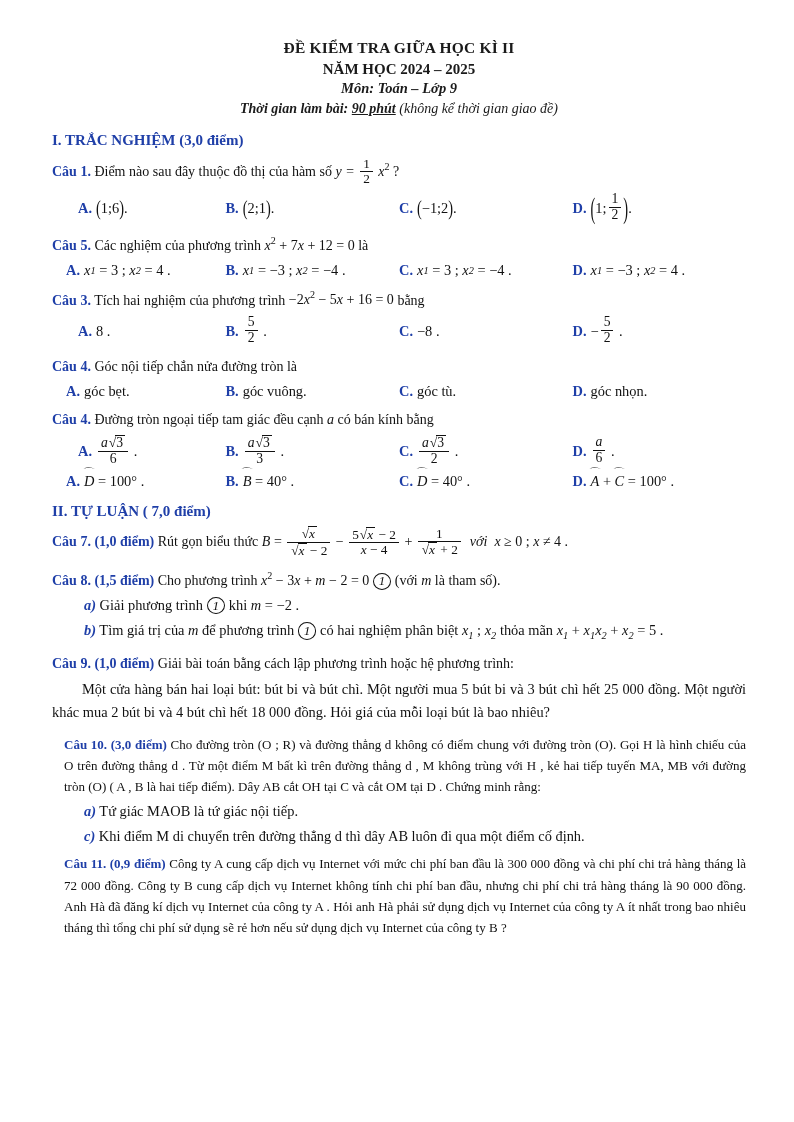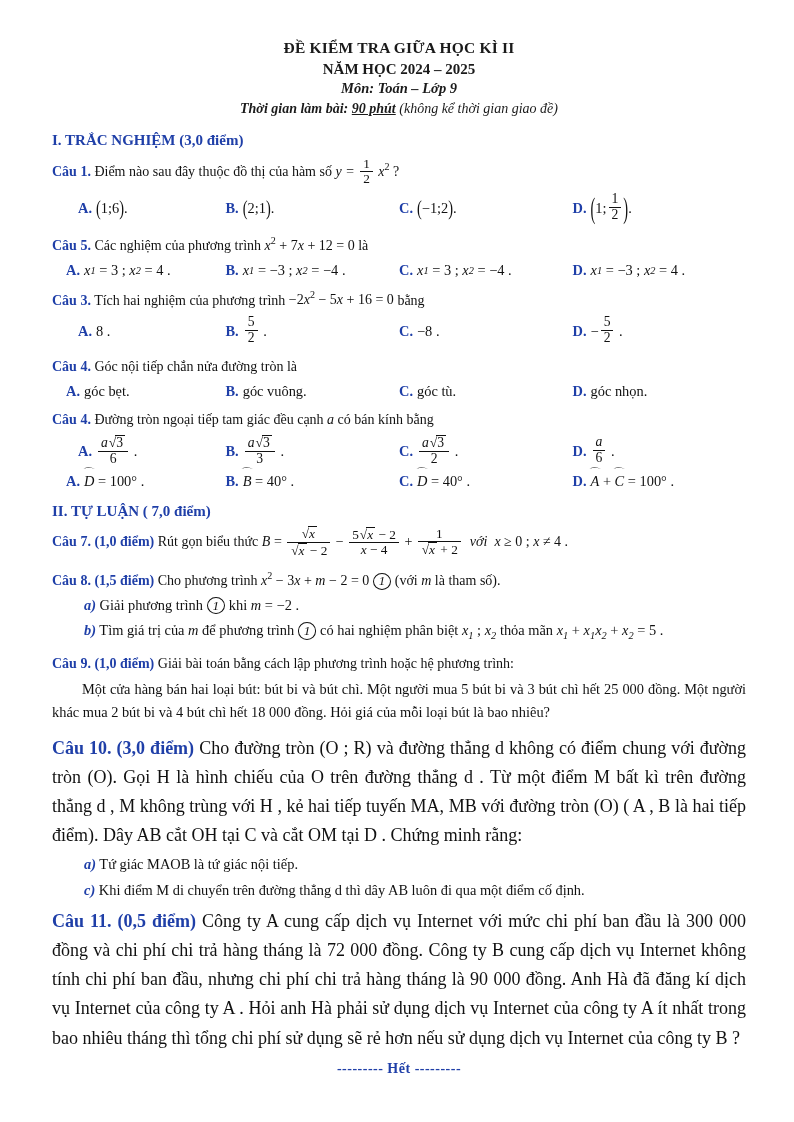--- a/index.html
+++ b/index.html
@@ -85,25 +85,26 @@
   .sub .k { color: #1f3fa8; font-weight: bold; font-style: italic; }
   .para {
     color: #111;
     font-size: 14.4px;
     margin: 4px 0 0 0;
     line-height: 1.62;
     text-align: justify;
   }
   .para.ind { text-indent: 30px; }
   .q-block {
-    font-size: 18px;
+    font-size: 13px;
     line-height: 1.62;
     text-align: justify;
     color: #111;
     margin-top: 9px;
+    margin-left: 12px;
   }
   .q-block .lbl { color: #1f3fa8; font-weight: bold; }
   .footer-end {
     text-align: center;
     color: #1f3fa8;
     font-weight: bold;
     font-size: 14px;
     margin-top: 8px;
     letter-spacing: .5px;
   }
@@ -460,19 +461,18 @@
   <div class="sub">
     <span class="k">a)</span>
     <span>Tứ giác MAOB là tứ giác nội tiếp.</span>
   </div>
   <div class="sub">
     <span class="k">c)</span>
     <span>Khi điểm M di chuyển trên đường thẳng d thì dây AB luôn đi qua một điểm cố định.</span>
   </div>
 
   <div class="q-block" style="margin-top:6px">
-    <span class="lbl">Câu 11. (0,5 điểm)</span>
+    <span class="lbl">Câu 11. (0,9 điểm)</span>
     <span>Công ty A cung cấp dịch vụ Internet với mức chi phí ban đầu là 300 000 đồng và chi phí chi trả hàng tháng là 72 000 đồng. Công ty B cung cấp dịch vụ Internet không tính chi phí ban đầu, nhưng chi phí chi trả hàng tháng là 90 000 đồng. Anh Hà đã đăng kí dịch vụ Internet của công ty A . Hỏi anh Hà phải sử dụng dịch vụ Internet của công ty A ít nhất trong bao nhiêu tháng thì tổng chi phí sử dụng sẽ rẻ hơn nếu sử dụng dịch vụ Internet của công ty B ?</span>
   </div>
 
-  <div class="footer-end">--------- Hết ---------</div>
 
 </div>
 
 </body></html>

